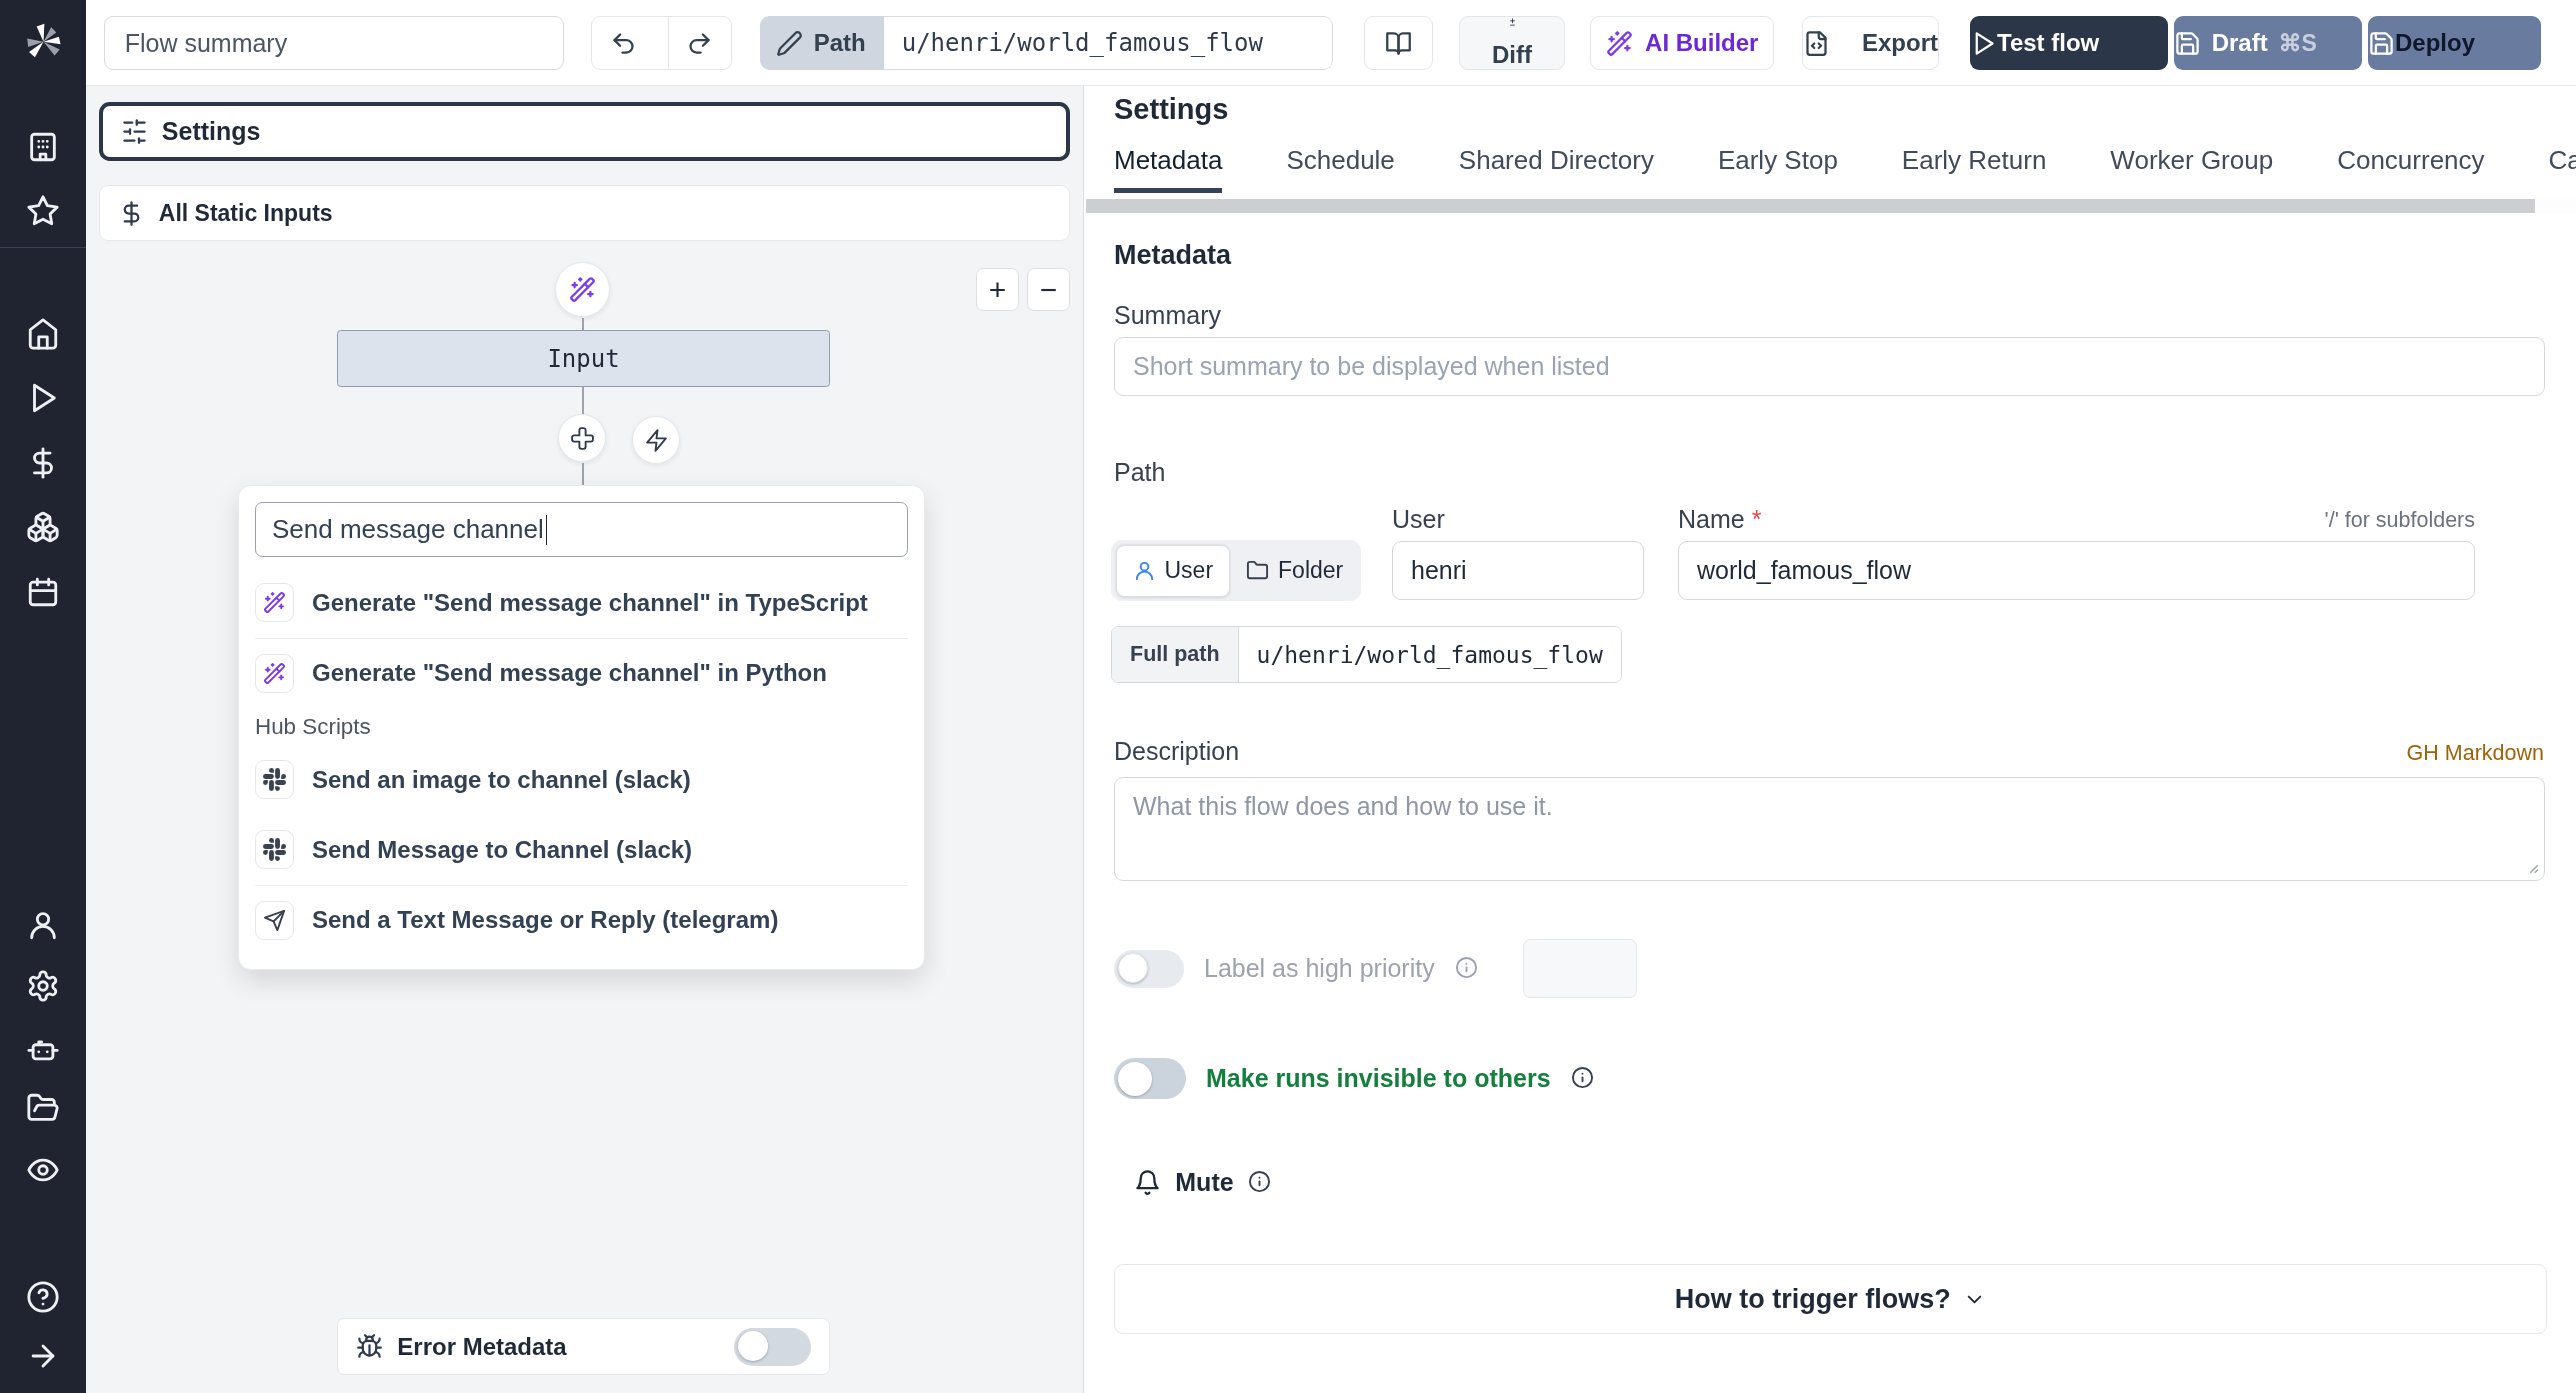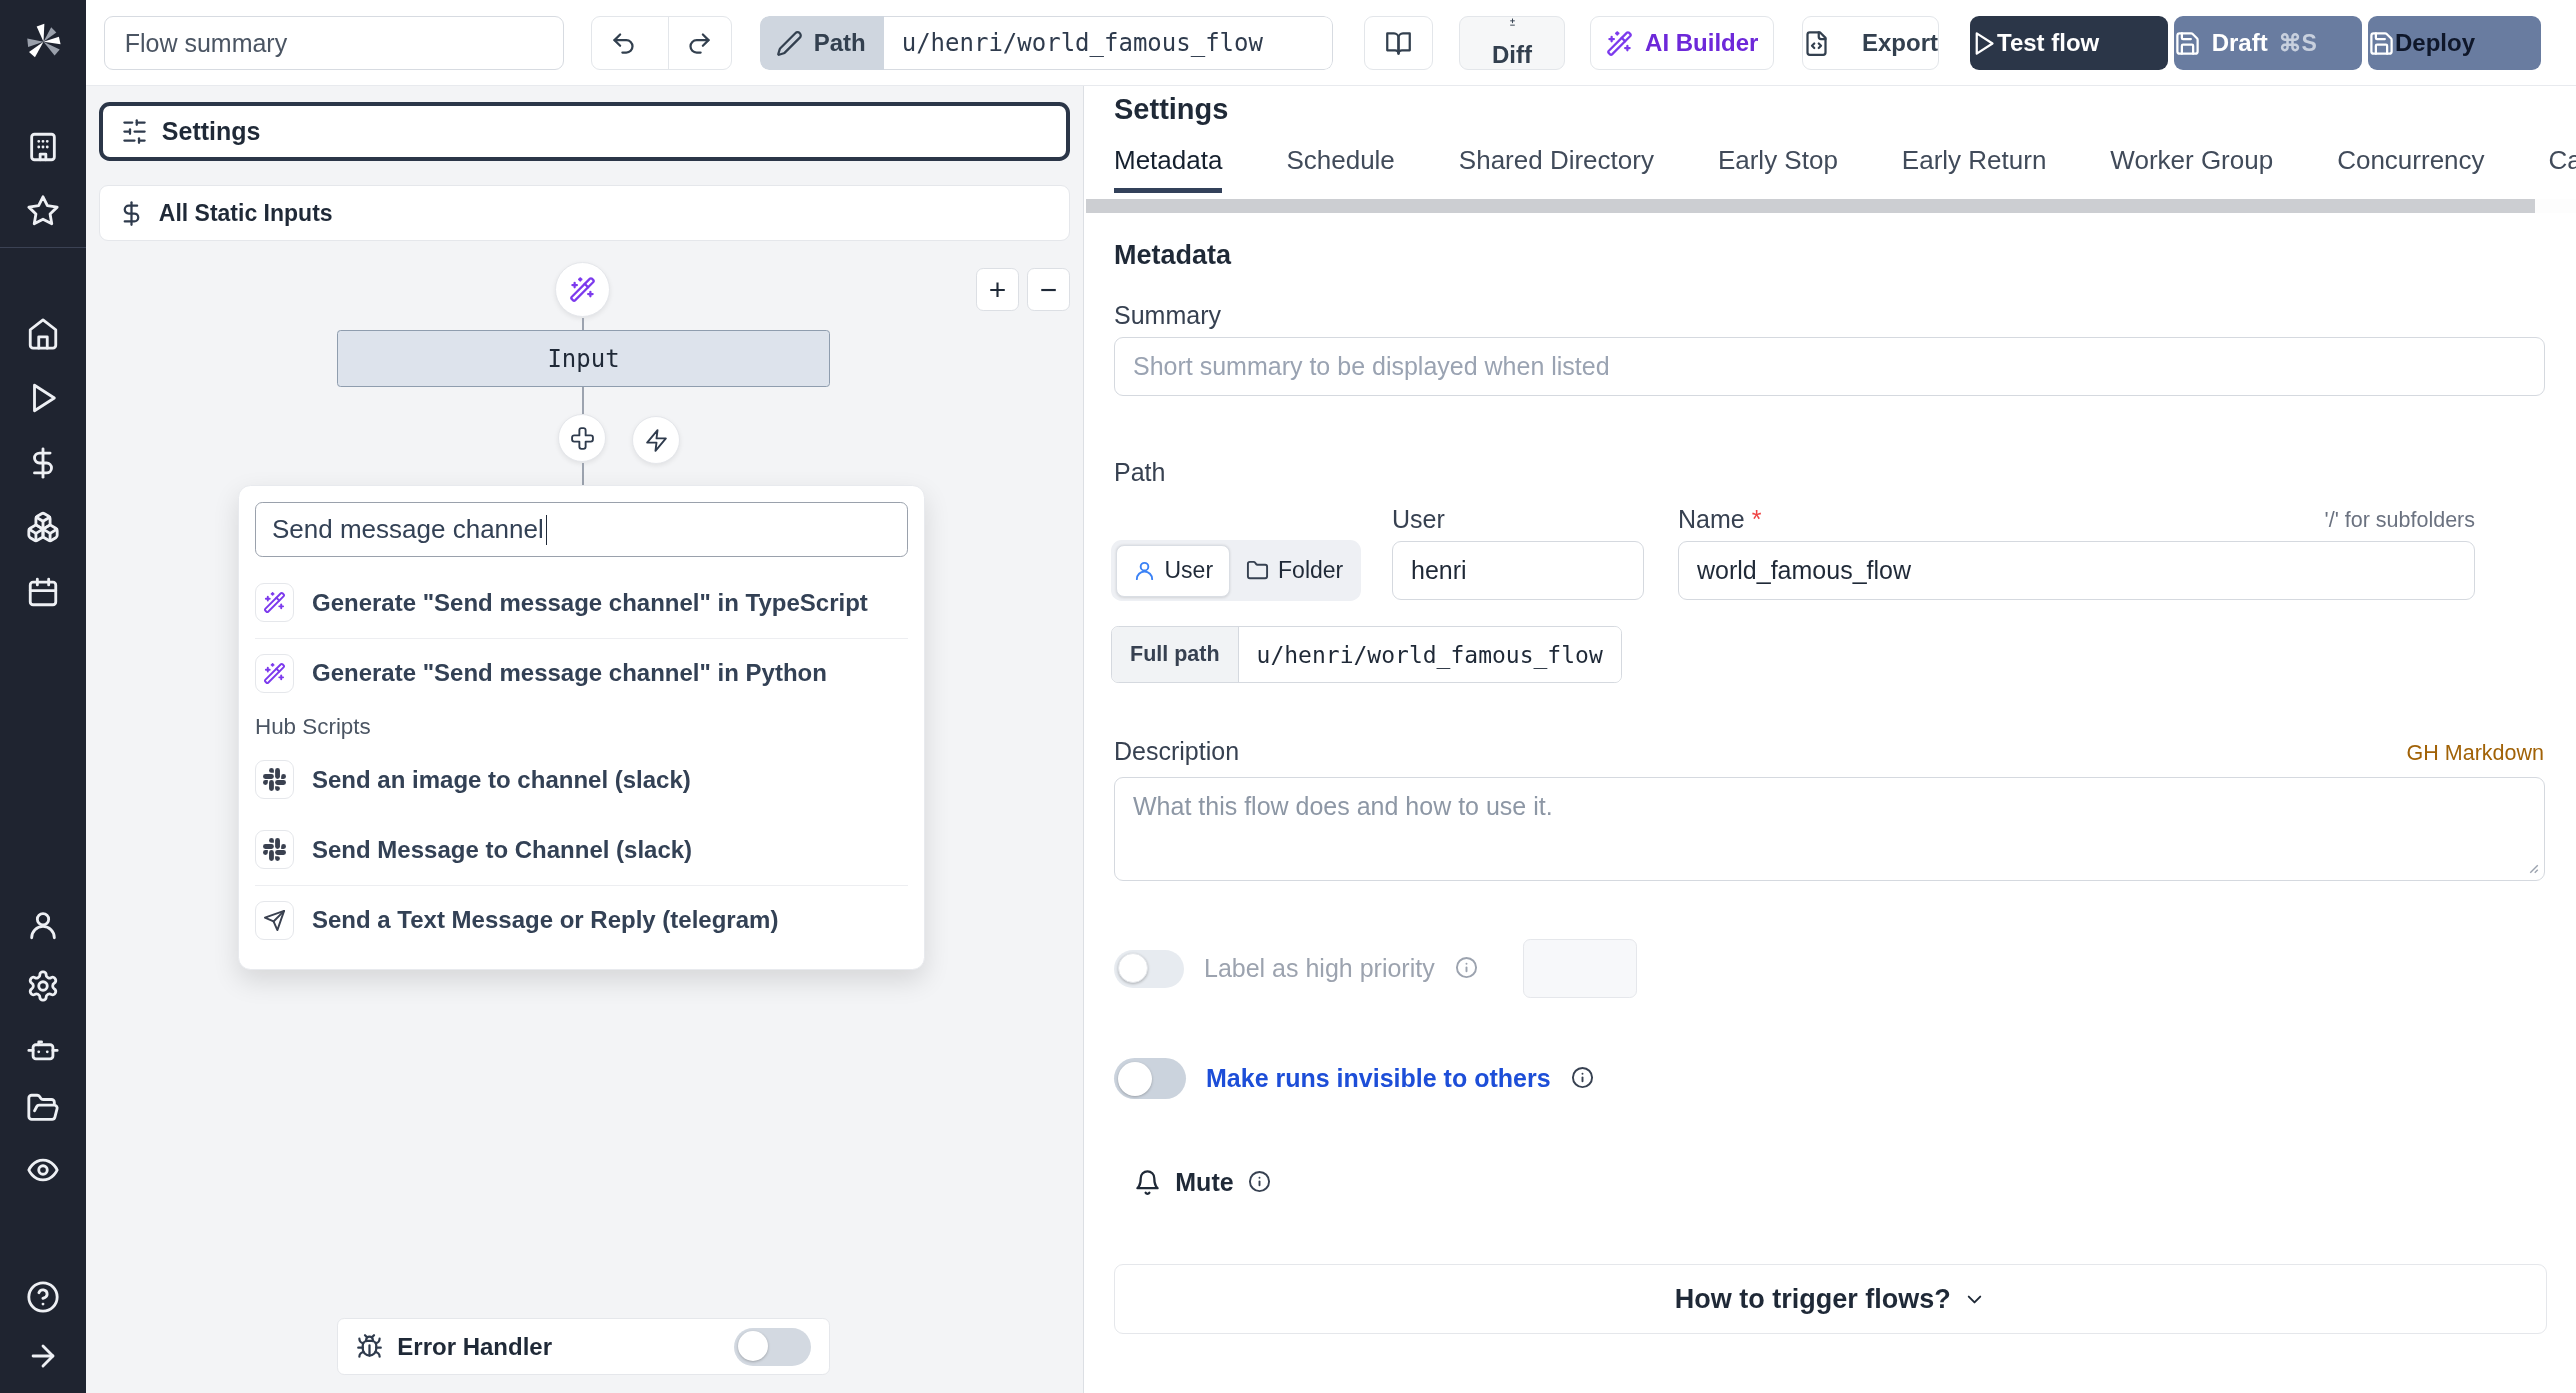--- a/index.html
+++ b/index.html
@@ -117,21 +117,21 @@
   #priority-row { top:853px; height:59px; }
   #priority-toggle { width:70px; height:38px; background:#e7ebf0; }
   #priority-toggle .knob { width:30px; height:30px; border:0.9px solid #e3e6ea; }
   #priority-label { font-size:25px; color:#9ca3af; }
   .info-ico svg { width:23px; height:23px; stroke:#9ca3af; stroke-width:2; fill:none; stroke-linecap:round; }
   .info-dark svg { stroke:#374151; }
   #priority-box { width:114px; height:59px; background:#f7f8fa; border:1.8px solid #e5e7eb; border-radius:7.2px; margin-left:25px; }
   #invisible-row { top:972px; height:41px; }
   #invisible-toggle { width:72px; height:41px; background:#cbd3dd; }
   #invisible-toggle .knob { width:34px; height:34px; }
-  #invisible-label { font-size:25px; font-weight:600; color:#1d4ed8; }
+  #invisible-label { font-size:25px; font-weight:600; color:#15803d; }
   #mute-row { top:1077px; height:39px; left:50px; gap:14.3px; }
   #mute-row svg.bell { width:27px; height:27px; stroke:#1f2937; stroke-width:2; fill:none; stroke-linecap:round; stroke-linejoin:round; }
   #mute-label { font-size:25px; font-weight:700; color:#1f2937; }
   #trigger-box { position:absolute; left:30px; top:1178px; width:1433px; height:70px; border:1.8px solid #e5e7eb; border-radius:9px; display:flex; align-items:center; justify-content:center; gap:12.5px; cursor:pointer; }
   #trigger-label { font-size:27px; font-weight:600; color:#1f2937; }
   #trigger-box svg { width:23px; height:23px; stroke:#1f2937; stroke-width:2; fill:none; stroke-linecap:round; stroke-linejoin:round; }
 </style>
 </head>
 <body>
 
@@ -476,21 +476,21 @@
         <path d="M9 7.13v-1a3 3 0 1 1 6 0v1"></path>
         <path d="M12 20c-3.3 0-6-2.7-6-6v-3a4 4 0 0 1 4-4h4a4 4 0 0 1 4 4v3c0 3.3-2.7 6-6 6"></path>
         <path d="M12 20v-9"></path>
         <path d="M6.53 9C4.6 8.8 3 7.1 3 5"></path>
         <path d="M6 13H2"></path>
         <path d="M3 21c0-2.1 1.7-3.9 3.8-4"></path>
         <path d="M20.97 5c0 2.1-1.6 3.8-3.5 4"></path>
         <path d="M22 13h-4"></path>
         <path d="M17.2 17c2.1.1 3.8 1.9 3.8 4"></path>
       </svg>
-    <span>Error Handler</span>
+    <span>Error Metadata</span>
     <div class="toggle" id="error-toggle">
         <div class="knob"></div>
       </div>
   </div>
 </section>
 
 <section id="settings-panel">
   <h1 id="sp-title">Settings</h1>
   <div id="tabs">
     <div class="tab active">Metadata</div>

